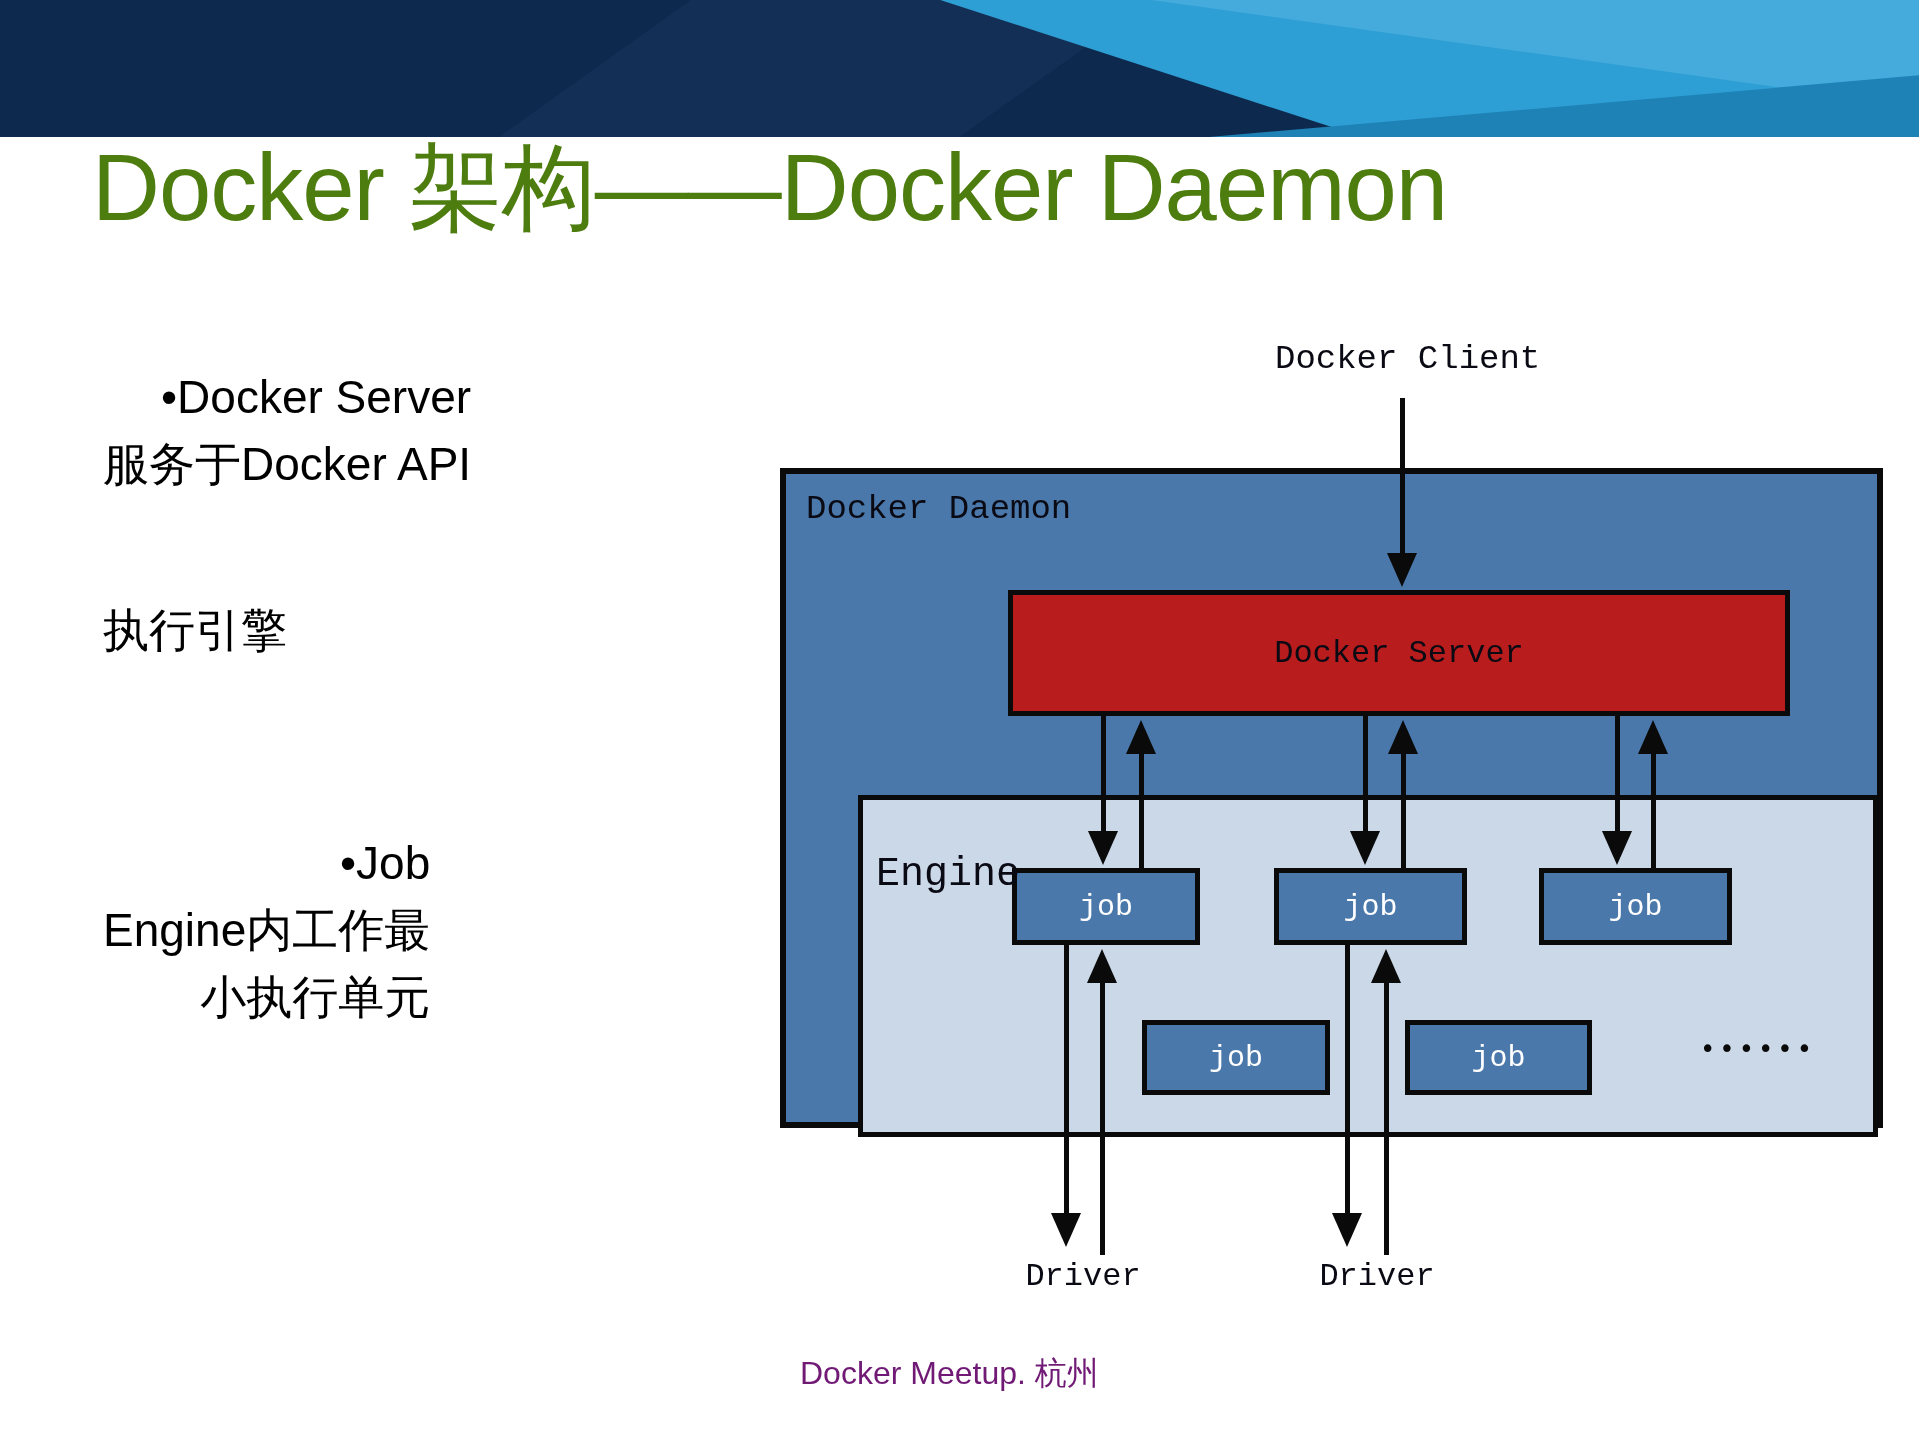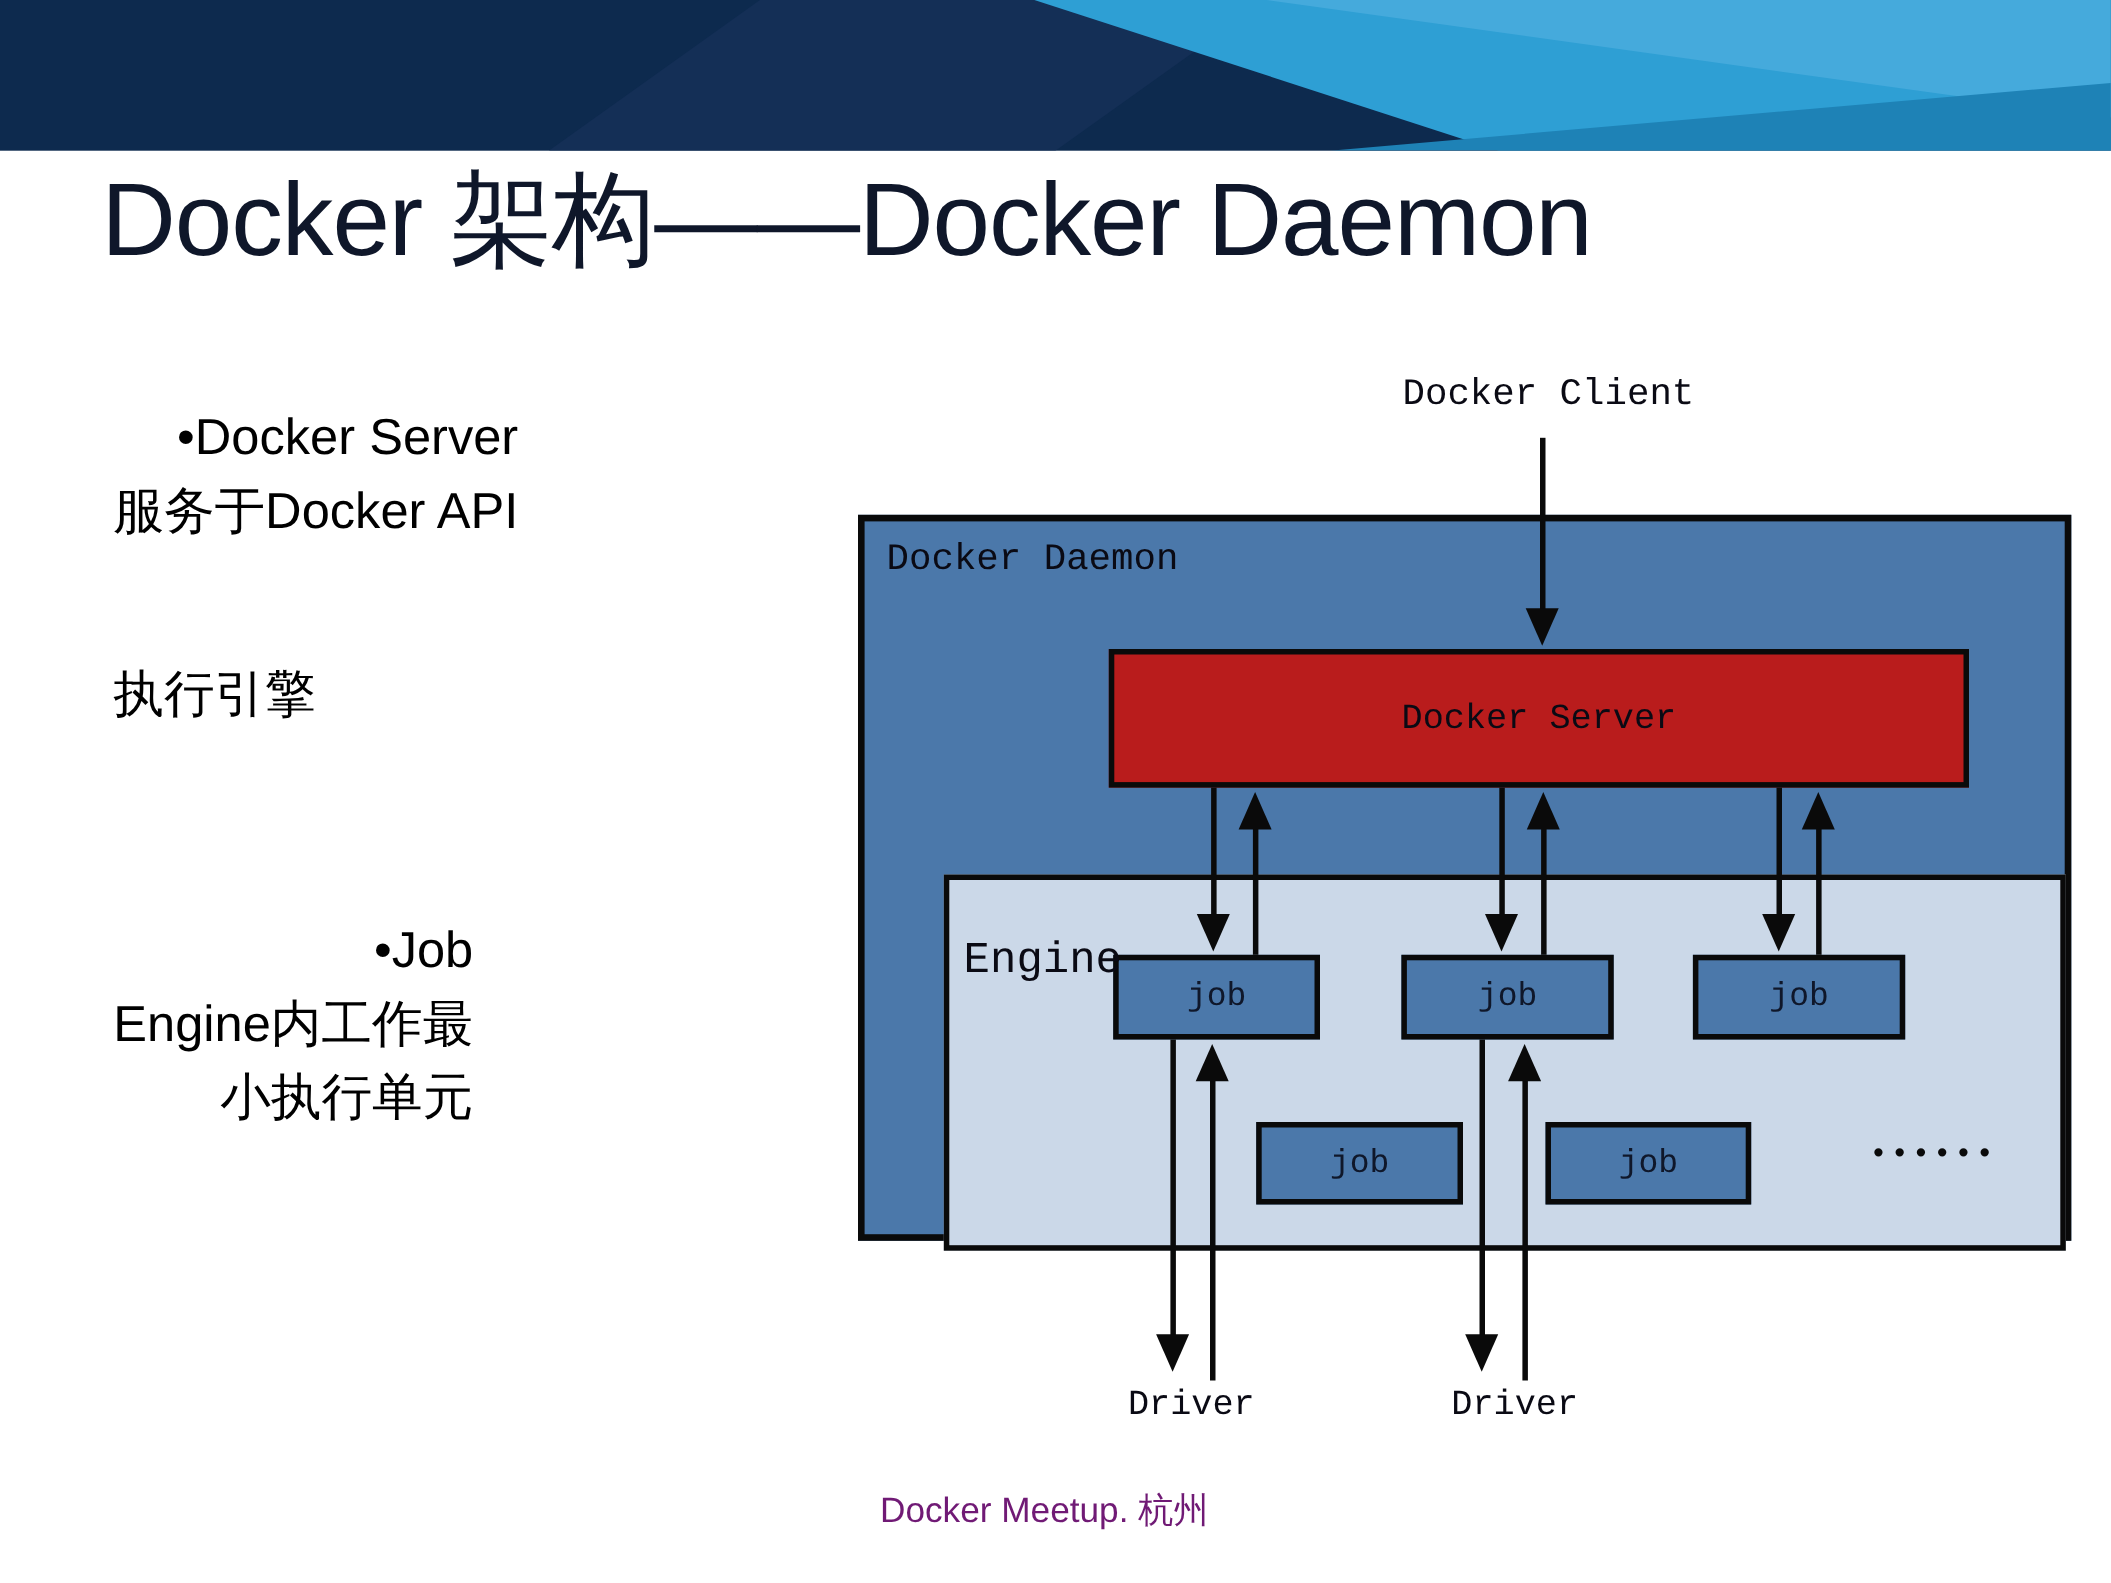--- a/index.html
+++ b/index.html
@@ -8,21 +8,21 @@
 
   
   .banner{position:absolute;left:0;top:0;width:1919px;height:137px;background:#0D2A4E;z-index:1;overflow:hidden;}
   .banner .shape{position:absolute;left:0;top:0;width:100%;height:100%;}
   .shape-navy-light{background:#142F56;clip-path:polygon(36% 0,60% 0,50% 100%,26% 100%);}
   .shape-sky{background:#2E9FD4;clip-path:polygon(49% 0,100% 0,100% 100%,71% 100%);}
   .shape-sky-light{background:#45AADC;clip-path:polygon(60% 0,100% 0,100% 78%);}
   .shape-mid-blue{background:#1E82B6;clip-path:polygon(63% 100%,100% 55%,100% 100%);}
 
   
-  .page-title{position:absolute;left:92px;top:146px;font-size:94px;line-height:1.15;color:#0f172a;
+  .page-title{position:absolute;left:92px;top:134px;font-size:94px;line-height:1.15;color:#4d7c0f;
               letter-spacing:-1px;white-space:nowrap;z-index:5;}
   .bullet-group{position:absolute;left:103px;font-size:46px;line-height:67px;color:#000;z-index:5;}
   .bg1{top:364px;} .bg2{top:597px;} .bg3{top:830px;}
   .bullet-line{white-space:nowrap;text-align:right;}
   .footer{position:absolute;left:800px;top:1352px;font-size:32px;color:#701a75;z-index:5;white-space:nowrap;}
 
   
   .diag-label{font-family:Liberation Mono, monospace;color:#0A0A14;}
   .client-label{position:absolute;left:1275px;top:340px;width:250px;text-align:center;
                 font-size:34px;z-index:25;white-space:nowrap;}
@@ -31,21 +31,21 @@
   .daemon-label{position:absolute;left:806px;top:490px;font-size:34px;z-index:25;}
   .server-box{position:absolute;left:1008px;top:590px;width:782px;height:126px;
               background:#b91c1c;border:5px solid #0A0A0A;box-sizing:border-box;z-index:20;
               display:flex;align-items:center;justify-content:center;}
   .server-box .diag-label{font-size:32px;}
   .engine-box{position:absolute;left:858px;top:795px;width:1020px;height:342px;
               background:#CBD8E8;border:5px solid #0A0A0A;box-sizing:border-box;z-index:15;}
   .engine-label{position:absolute;left:876px;top:852px;font-size:40px;z-index:25;}
   .job-box{position:absolute;background:#4B78AA;border:5px solid #0A0A0A;box-sizing:border-box;
            z-index:20;display:flex;align-items:center;justify-content:center;}
-  .job-box .diag-label{font-size:30px;color:#0f172a;}
+  .job-box .diag-label{font-size:30px;color:#ffffff;}
   .job-r1{top:868px;height:77px;}
   .job-r2{top:1020px;height:75px;}
   .job1{left:1012px;width:188px;} .job2{left:1274px;width:193px;} .job3{left:1539px;width:193px;}
   .job4{left:1142px;width:188px;} .job5{left:1405px;width:187px;}
   .dots{position:absolute;left:1700px;top:1034px;width:100px;text-align:center;font-size:26px;
         letter-spacing:4px;color:#0A0A0A;z-index:20;font-family:"DejaVu Sans",sans-serif;}
   .driver-label{position:absolute;top:1258px;width:120px;text-align:center;font-size:32px;z-index:25;}
   .driver1{left:1023px;} .driver2{left:1317px;}
 
   

